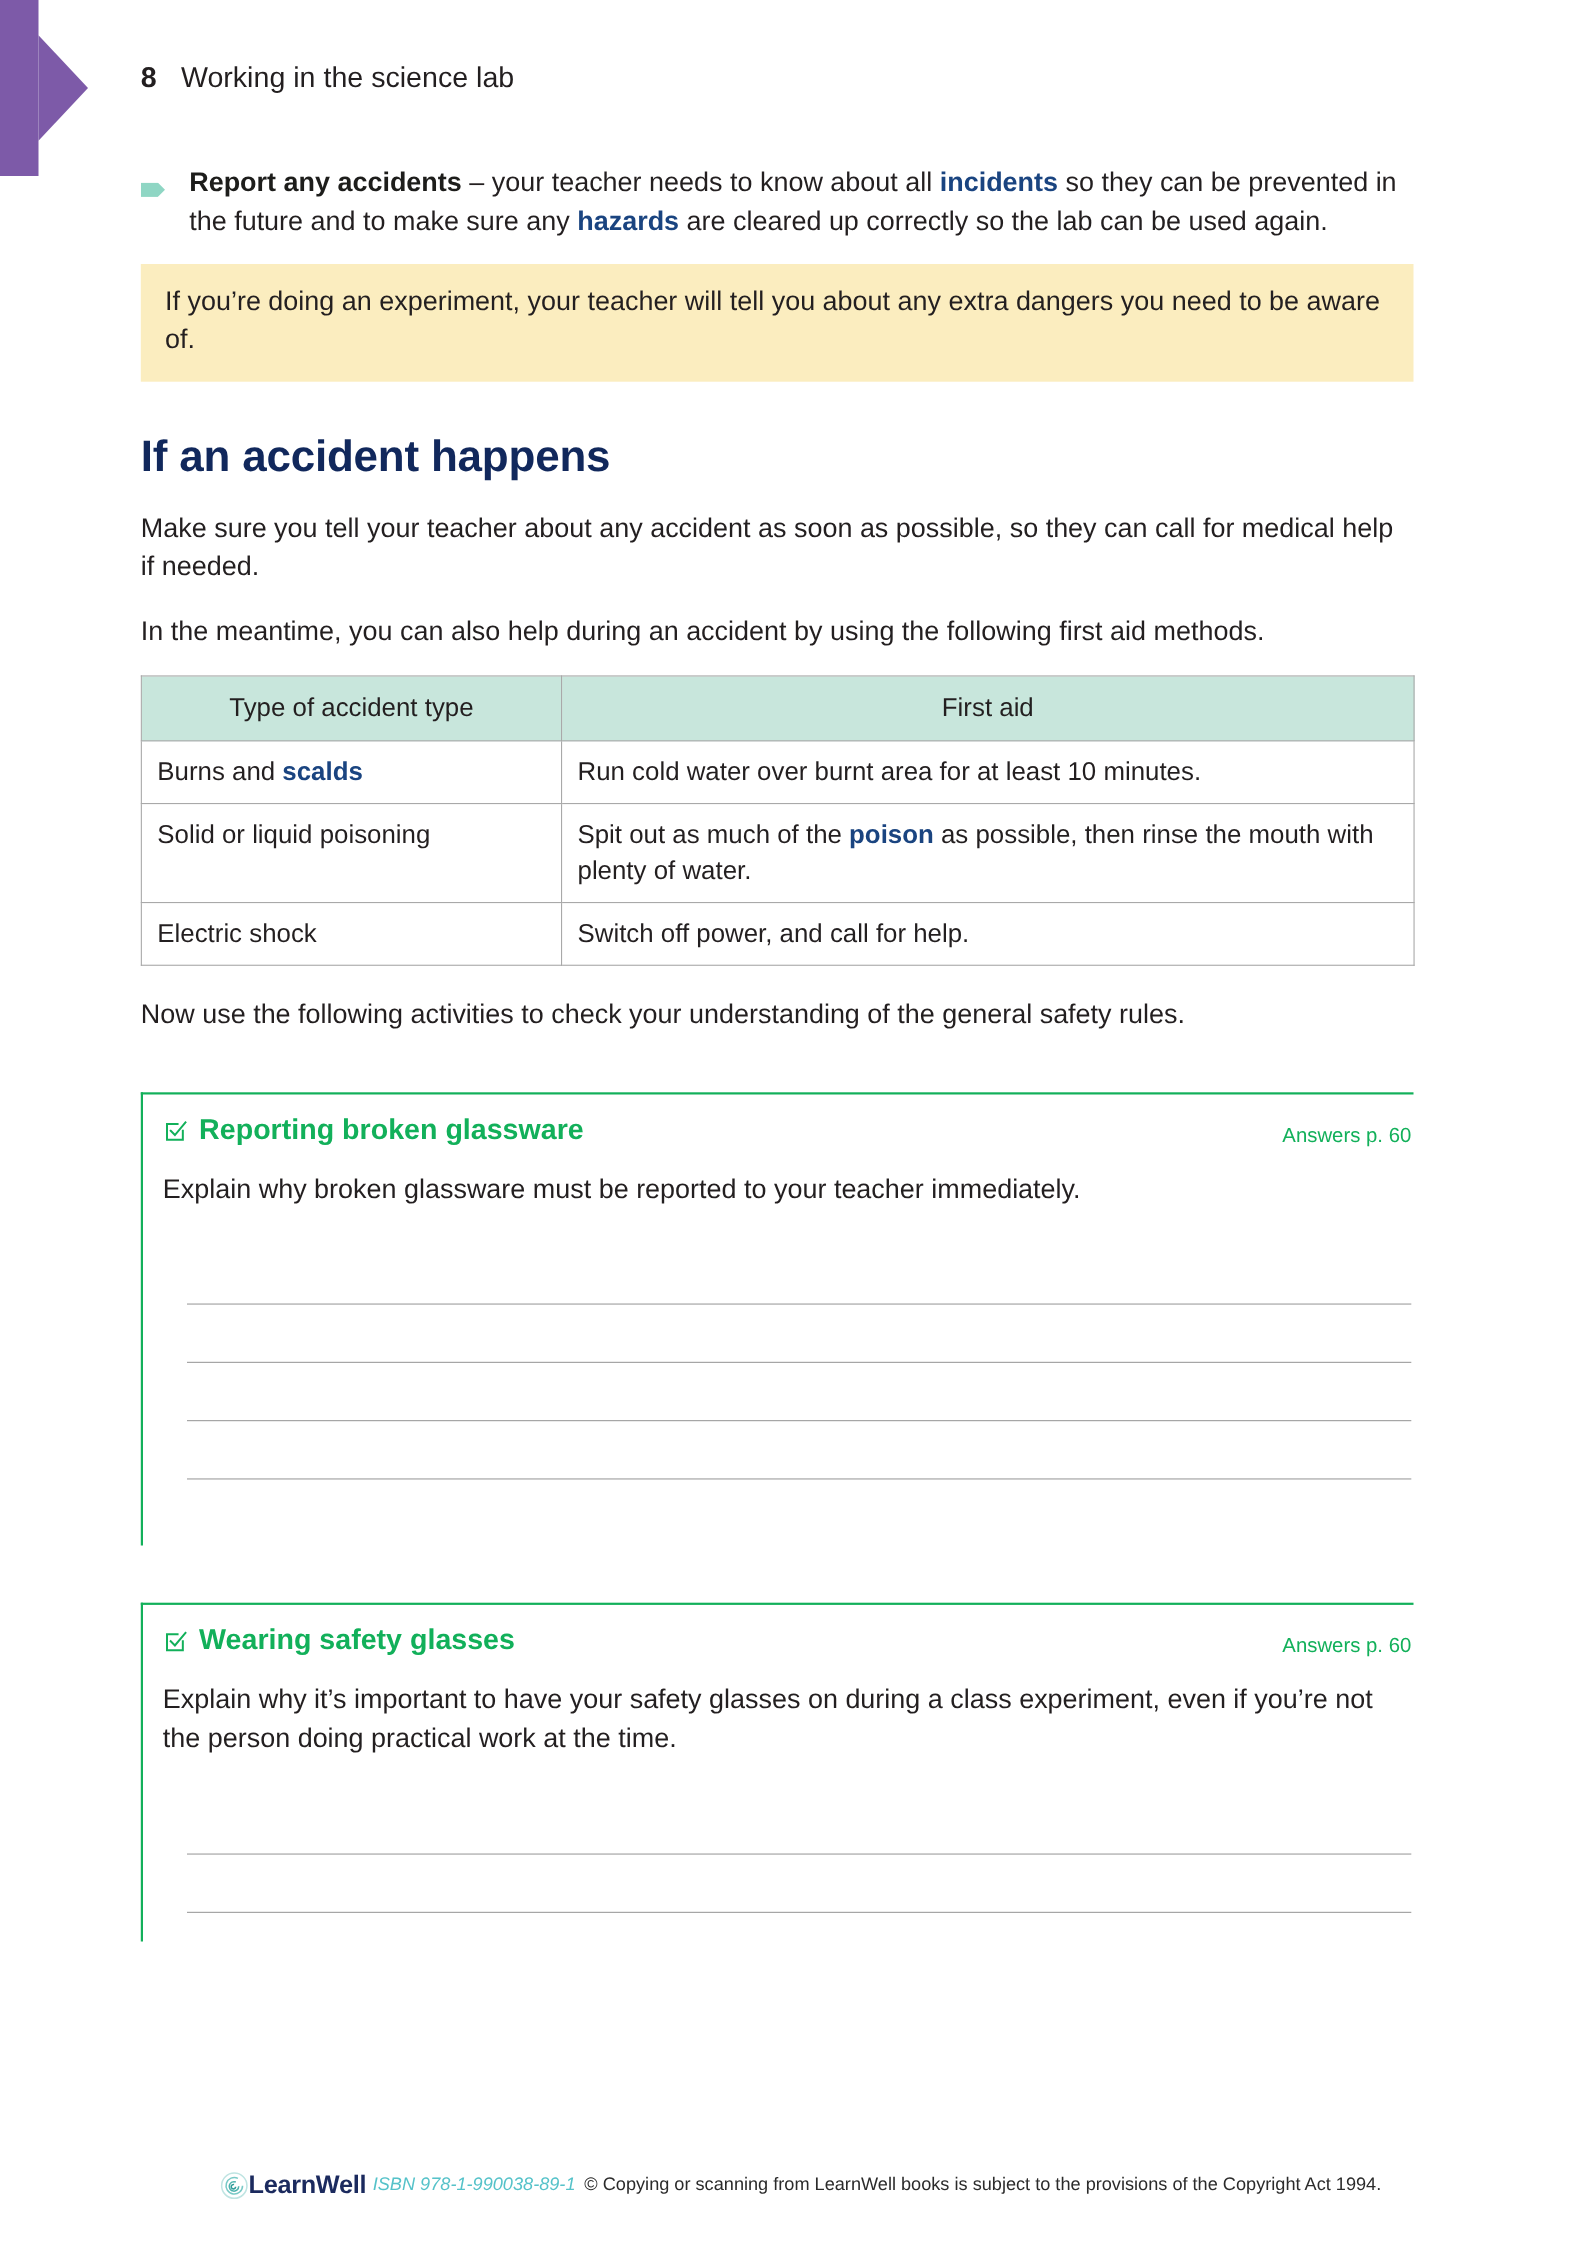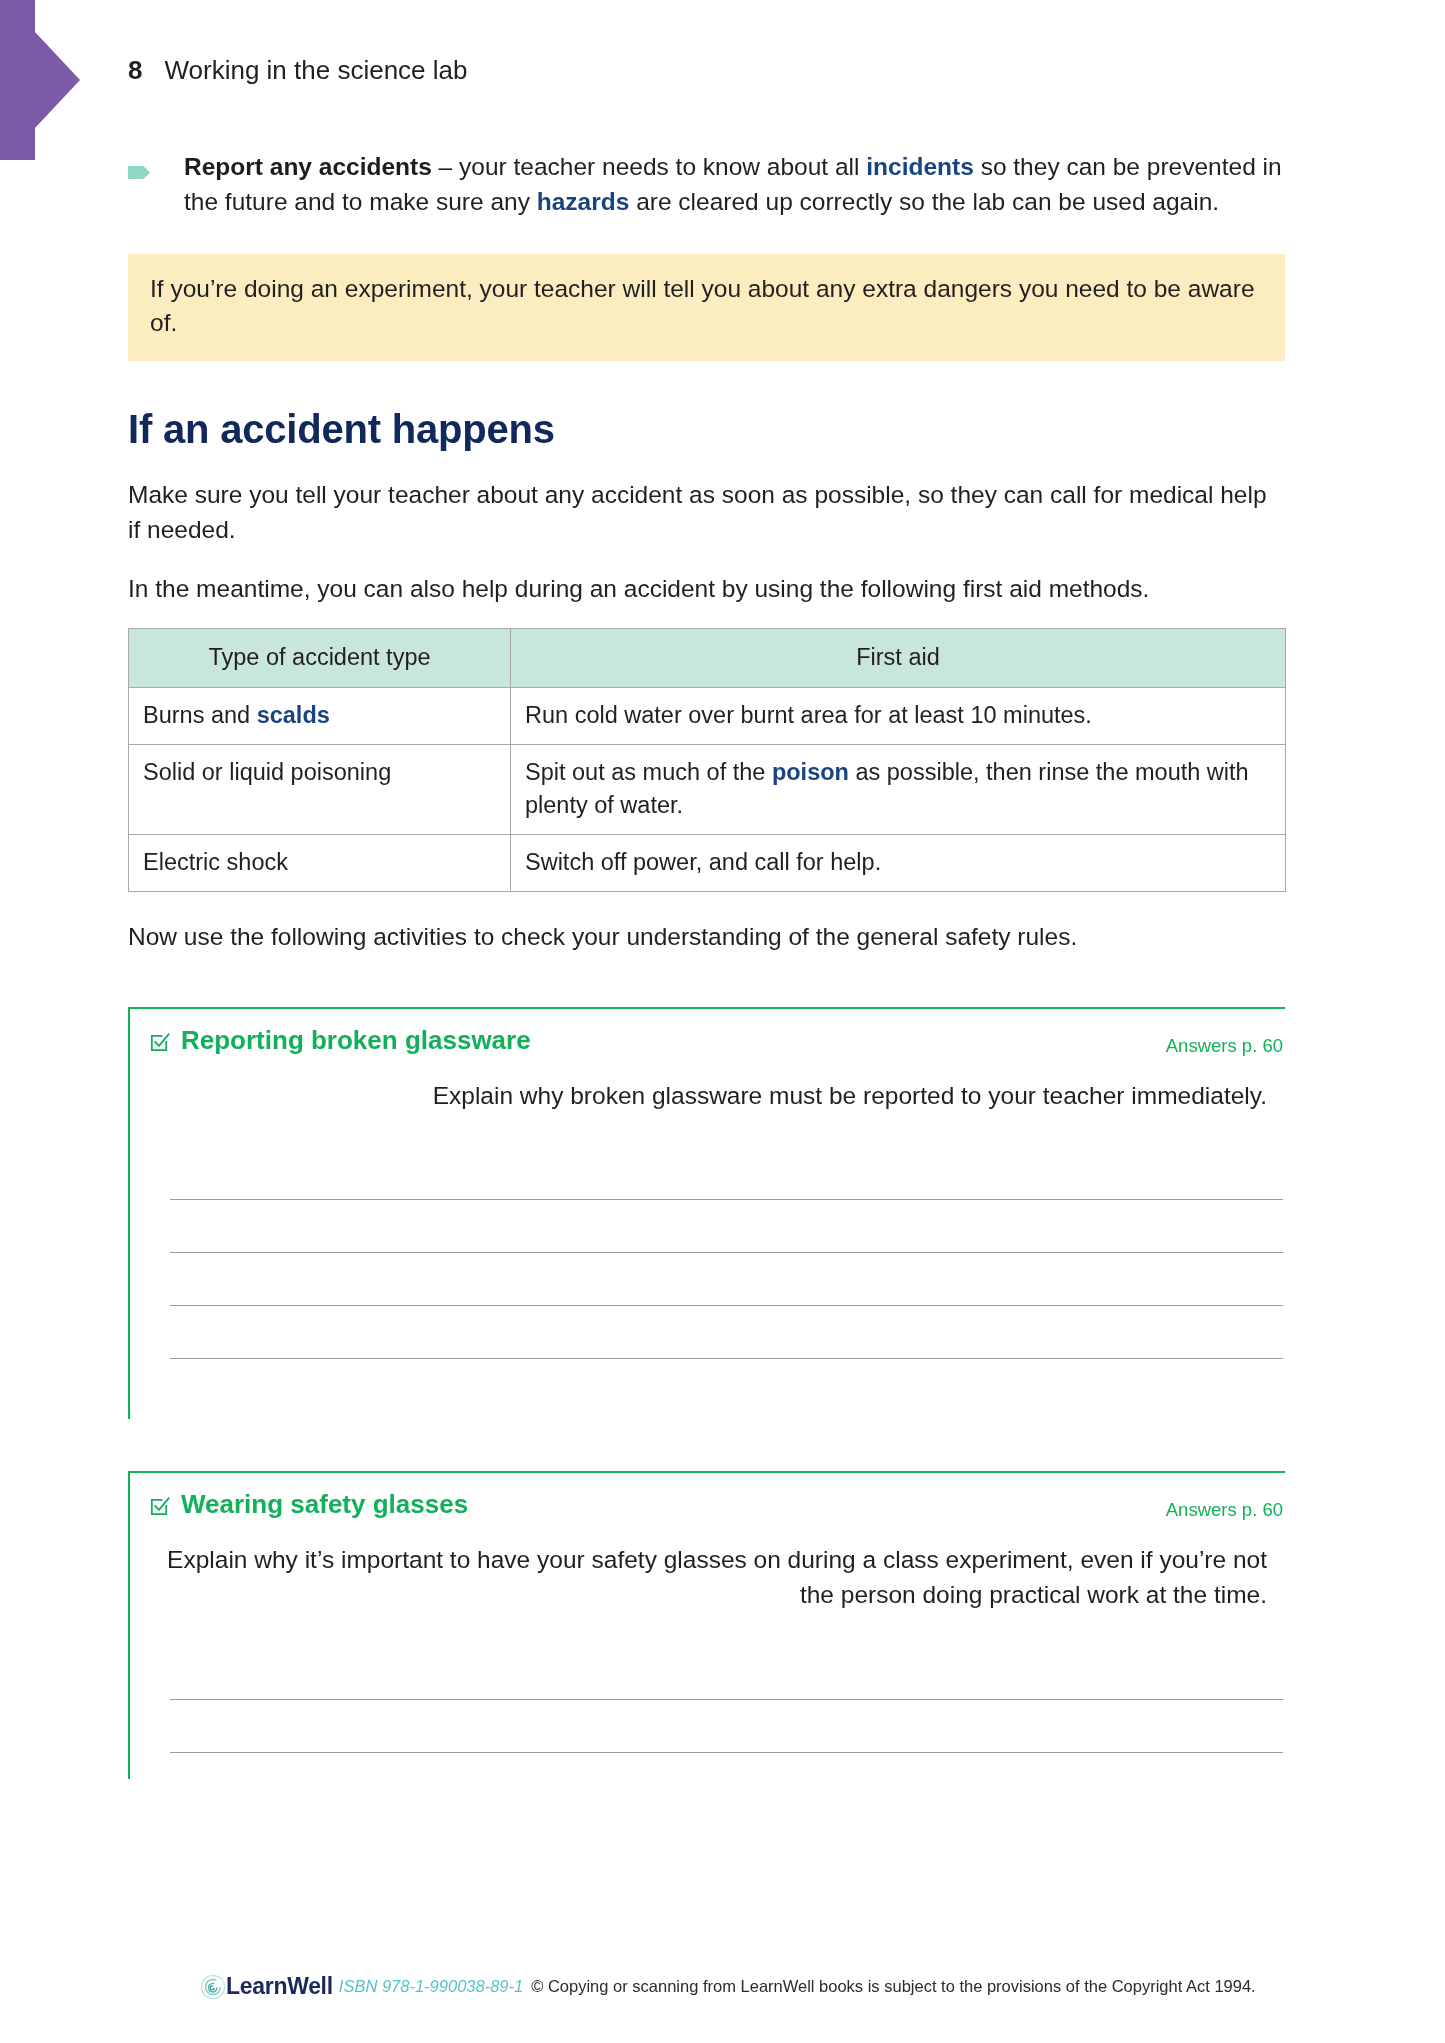--- a/index.html
+++ b/index.html
@@ -66,22 +66,22 @@
     position: absolute;
     left: 128px;
     top: 150px;
     width: 1157px;
   }
 
   
   .bullet-row {
     display: flex;
     align-items: flex-start;
-    gap: 12px;
-    margin-bottom: 34px;
+    gap: 0;
+    margin-bottom: 20px;
     justify-content: center;
   }
   .bullet-marker {
     flex: 0 0 44px;
     padding-top: 16px;
   }
   .bullet-marker .shape {
     display: block;
     width: 22px;
     height: 13px;
@@ -198,21 +198,20 @@
     font-size: 18.5px;
     color: #12b05a;
     white-space: nowrap;
   }
   .activity-prompt {
     font-size: 24.5px;
     line-height: 1.42;
     color: #231f20;
     margin: 22px 0 0 0;
     padding-right: 18px;
-    text-align: right;
   }
   .answer-lines {
     margin-top: 34px;
   }
   .answer-line {
     height: 52px;
     border-bottom: 1.5px solid #9d9d9d;
     margin-left: 22px;
     margin-right: 2px;
   }

